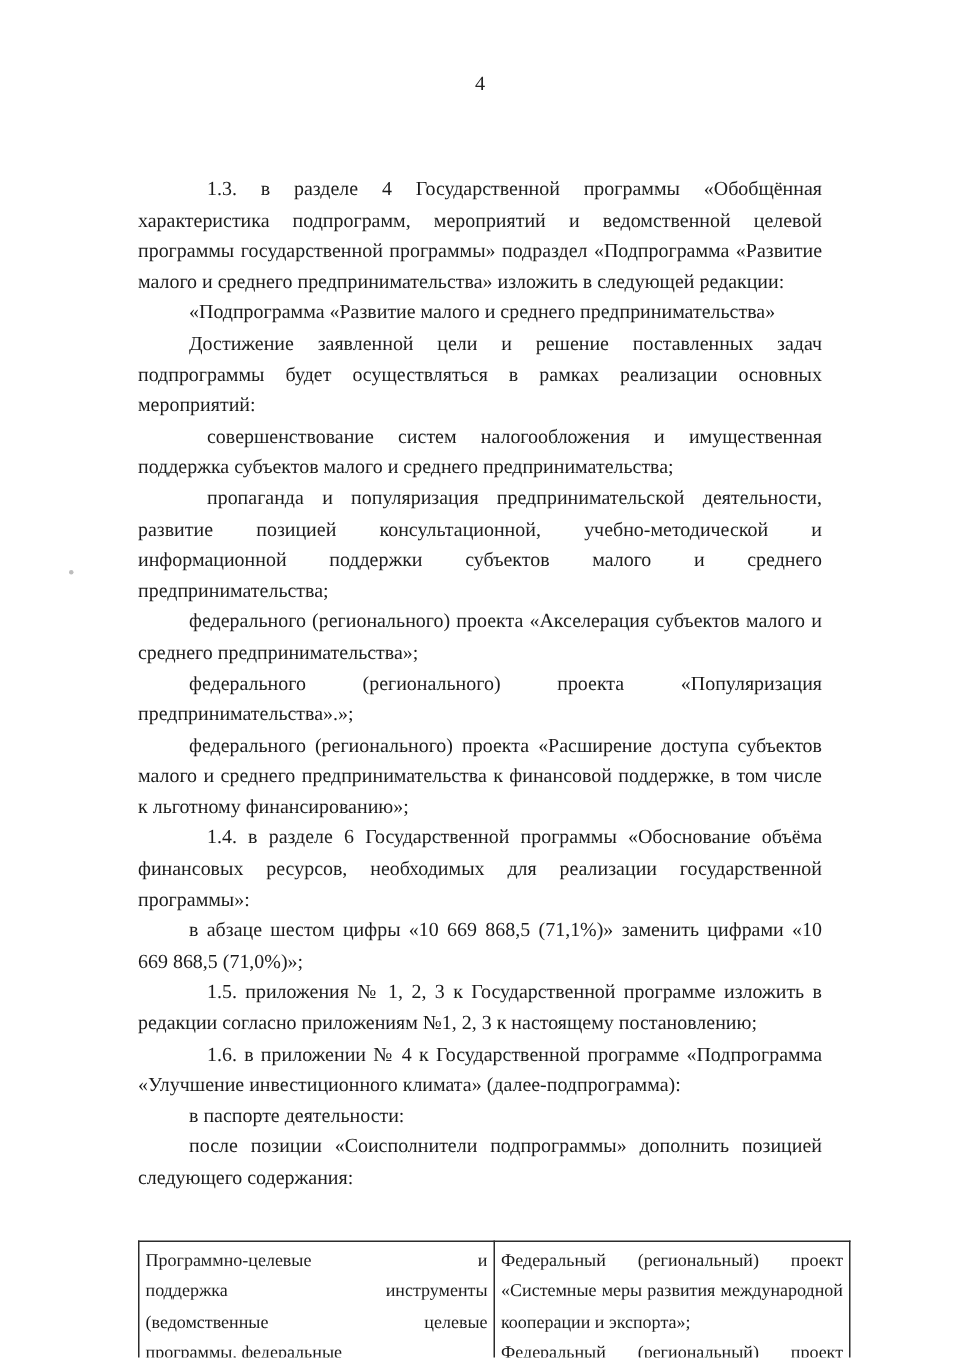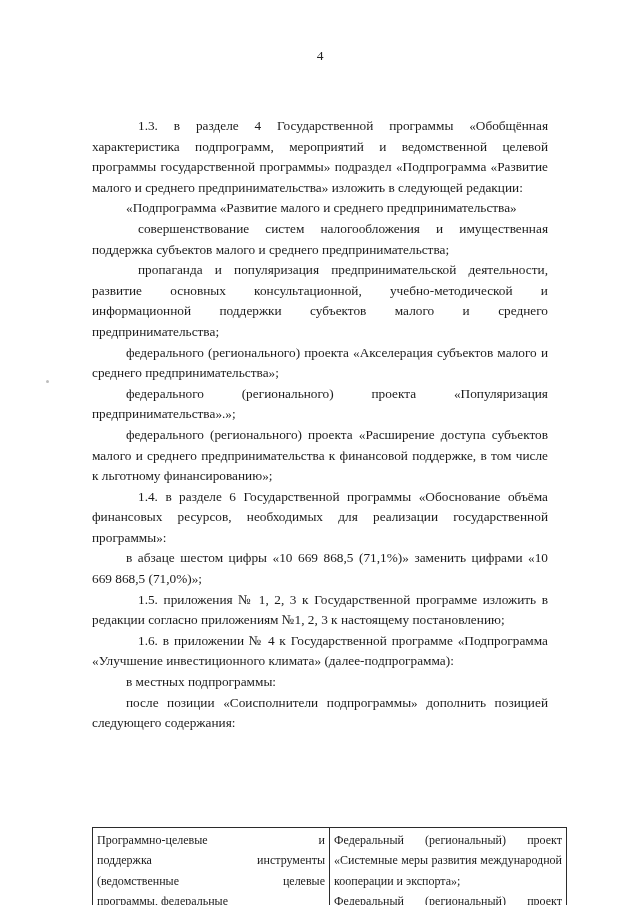--- a/index.html
+++ b/index.html
@@ -99,30 +99,31 @@
 
 <div class="page">
 
   <div class="page-number">4</div>
 
   <div class="speck"></div>
 
   <div class="body-text">
     <p class="para ind2">1.3. в разделе 4 Государственной программы «Обобщённая характеристика подпрограмм, мероприятий и ведомственной целевой программы государственной программы» подраздел «Подпрограмма «Развитие малого и среднего предпринимательства» изложить в следующей редакции:</p>
     <p class="para ind1">«Подпрограмма «Развитие малого и среднего предпринимательства»</p>
+    <p class="para ind1">Достижение заявленной цели и решение поставленных задач подпрограммы будет осуществляться в рамках реализации основных мероприятий:</p>
     <p class="para ind2">совершенствование систем налогообложения и имущественная поддержка субъектов малого и среднего предпринимательства;</p>
-    <p class="para ind2">пропаганда и популяризация предпринимательской деятельности, развитие основных консультационной, учебно-методической и информационной поддержки субъектов малого и среднего предпринимательства;</p>
+    <p class="para ind2">пропаганда и популяризация предпринимательской деятельности, развитие позицией консультационной, учебно-методической и информационной поддержки субъектов малого и среднего предпринимательства;</p>
     <p class="para ind1">федерального (регионального) проекта «Акселерация субъектов малого и среднего предпринимательства»;</p>
     <p class="para ind1">федерального (регионального) проекта «Популяризация предпринимательства».»;</p>
     <p class="para ind1">федерального (регионального) проекта «Расширение доступа субъектов малого и среднего предпринимательства к финансовой поддержке, в том числе к льготному финансированию»;</p>
     <p class="para ind2">1.4. в разделе 6 Государственной программы «Обоснование объёма финансовых ресурсов, необходимых для реализации государственной программы»:</p>
     <p class="para ind1">в абзаце шестом цифры «10 669 868,5 (71,1%)» заменить цифрами «10 669 868,5 (71,0%)»;</p>
     <p class="para ind2">1.5. приложения № 1, 2, 3 к Государственной программе изложить в редакции согласно приложениям №1, 2, 3 к настоящему постановлению;</p>
     <p class="para ind2">1.6. в приложении № 4 к Государственной программе «Подпрограмма «Улучшение инвестиционного климата» (далее-подпрограмма):</p>
-    <p class="para ind1">в местных подпрограммы:</p>
+    <p class="para ind1">в паспорте деятельности:</p>
     <p class="para ind1">после позиции «Соисполнители подпрограммы» дополнить позицией следующего содержания:</p>
   </div>
 
   <div class="table-wrap">
     <table class="doc-table">
       <tbody>
         <tr>
           <td class="cell-left">
             <span class="cellline">Программно-целевые и</span>
             <span class="cellline">поддержка инструменты</span>

